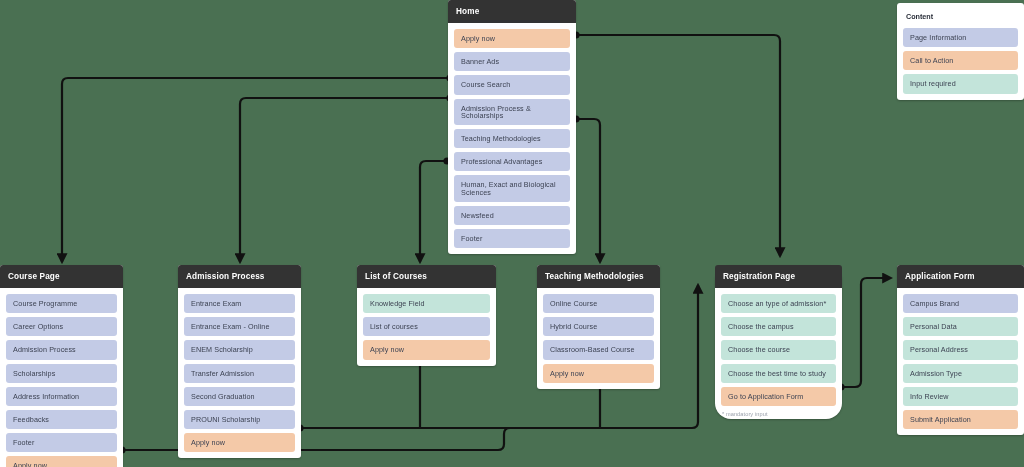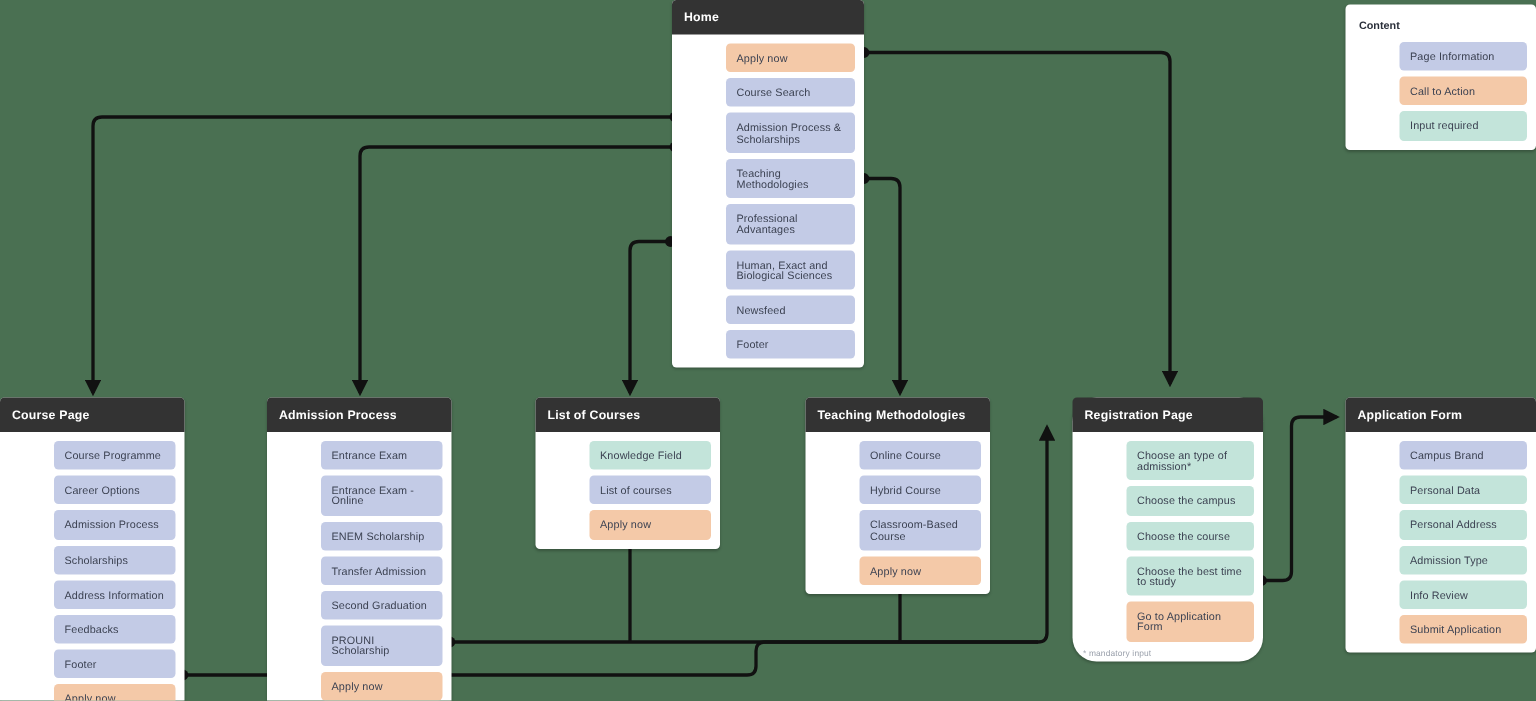--- a/index.html
+++ b/index.html
@@ -42,21 +42,20 @@
     gap: 4px;
     flex: 1 1 auto;
   }
   .row {
     border-radius: 3px;
     font-size: 7.2px;
     color: #3c4252;
     padding: 6px 7px;
     line-height: 1;
     letter-spacing: 0.1px;
-    margin-left: 30px;
   }
   .row.info   { background: #c3cbe6; }
   .row.cta    { background: #f4c9a8; }
   .row.input  { background: #c3e4da; }
 
   .note {
     font-size: 5.6px;
     color: #9aa0ab;
     padding: 3px 7px 2px 7px;
     letter-spacing: 0.1px;
@@ -112,20 +111,21 @@
 
       <path d="M 841 387 L 855 387 Q 861 387 861 381 L 861 284 Q 861 278 867 278 L 891 278" marker-end="url(#arrow)"></path>
       <circle cx="841" cy="387" r="3.6" fill="#111111" stroke="none"></circle>
     </g>
   </svg>
 
   <div class="card" style="left:448px; top:0px; width:128px;">
     <div class="card-header">Home</div>
     <div class="card-body">
       <div class="row cta">Apply now</div>
+      <div class="row info">Banner Ads</div>
       <div class="row info">Course Search</div>
       <div class="row info">Admission Process &amp; Scholarships</div>
       <div class="row info">Teaching Methodologies</div>
       <div class="row info">Professional Advantages</div>
       <div class="row info">Human, Exact and Biological Sciences</div>
       <div class="row info">Newsfeed</div>
       <div class="row info">Footer</div>
     </div>
   </div>
 
@@ -158,21 +158,21 @@
       <div class="row info">Entrance Exam</div>
       <div class="row info">Entrance Exam - Online</div>
       <div class="row info">ENEM Scholarship</div>
       <div class="row info">Transfer Admission</div>
       <div class="row info">Second Graduation</div>
       <div class="row info">PROUNI Scholarship</div>
       <div class="row cta">Apply now</div>
     </div>
   </div>
 
-  <div class="card" style="left:357px; top:265px; width:123px;">
+  <div class="card" style="left:357px; top:265px; width:139px;">
     <div class="card-header">List of Courses</div>
     <div class="card-body">
       <div class="row input">Knowledge Field</div>
       <div class="row info">List of courses</div>
       <div class="row cta">Apply now</div>
     </div>
   </div>
 
   <div class="card" style="left:537px; top:265px; width:123px;">
     <div class="card-header">Teaching Methodologies</div>

